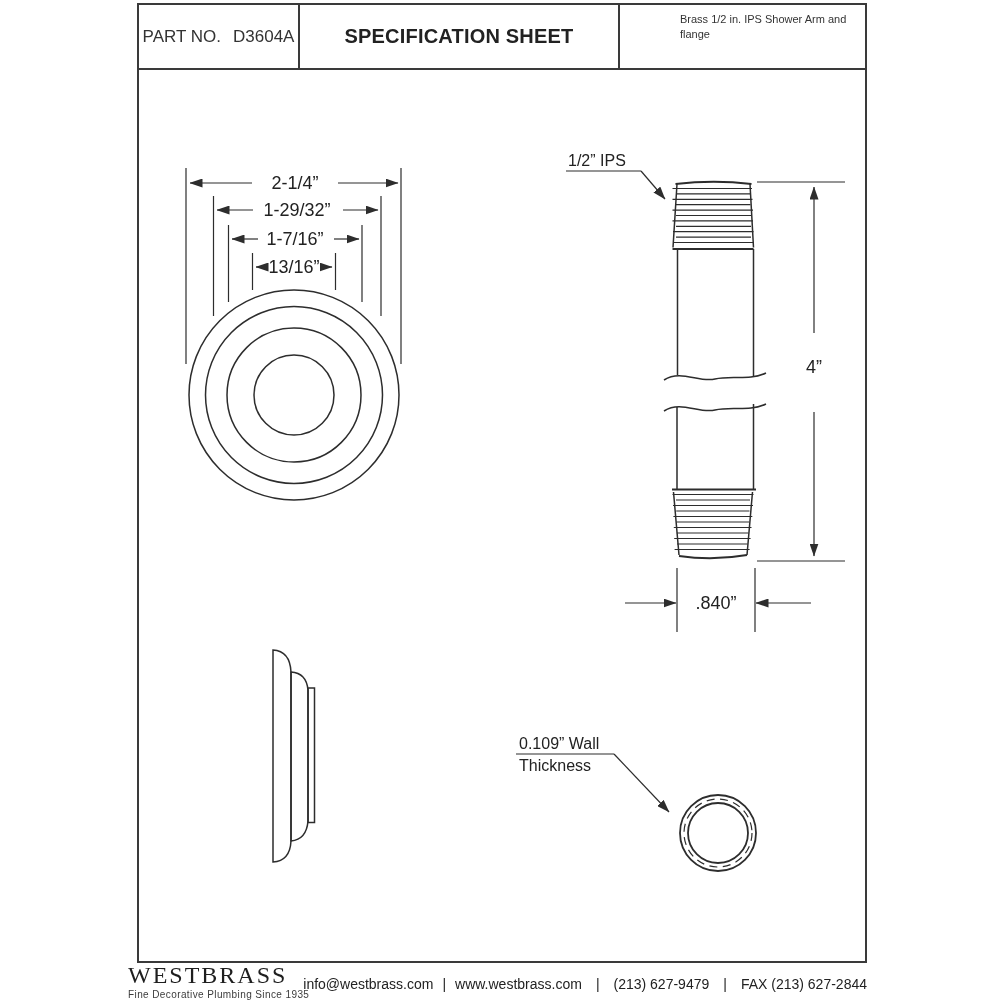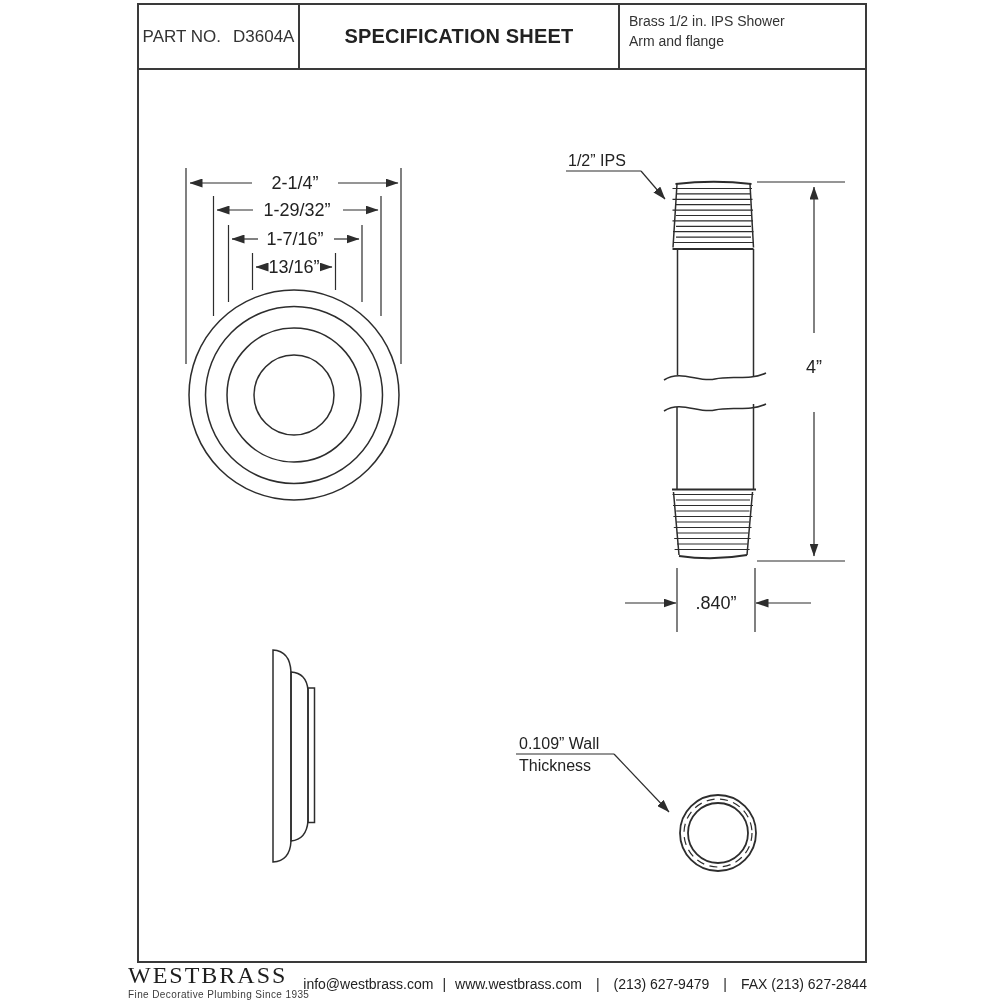--- a/index.html
+++ b/index.html
@@ -18,21 +18,21 @@
   .hcell-part{
     width:161px;border-right:2px solid #3a3a3a;justify-content:center;gap:12px;
     font-size:17px;color:#333;
   }
   .hcell-title{
     width:320px;border-right:2px solid #3a3a3a;justify-content:center;
     font-size:20px;font-weight:700;letter-spacing:0.2px;color:#222;
   }
   .hcell-desc{
     flex:1;align-items:flex-start;padding:7px 10px 0 9px;
-    font-size:14px;line-height:1.4;color:#333;
+    font-size:11px;line-height:1.4;color:#333;justify-content:flex-end;
   }
   .hcell-desc .desc-text{max-width:175px;}
   svg.drawing{position:absolute;left:0;top:0;width:1000px;height:1000px;}
   svg .ln{stroke:#2d2d2d;stroke-width:1.5;fill:none;}
   svg .thin{stroke:#2d2d2d;stroke-width:1.2;fill:none;}
   svg .thick{stroke:#2d2d2d;stroke-width:2.1;fill:none;}
   svg text{fill:#222;font-family:"Liberation Sans",sans-serif;}
   svg .dim-label{font-size:18px;}
   svg .small-label{font-size:16px;}
   .footer-logo{

